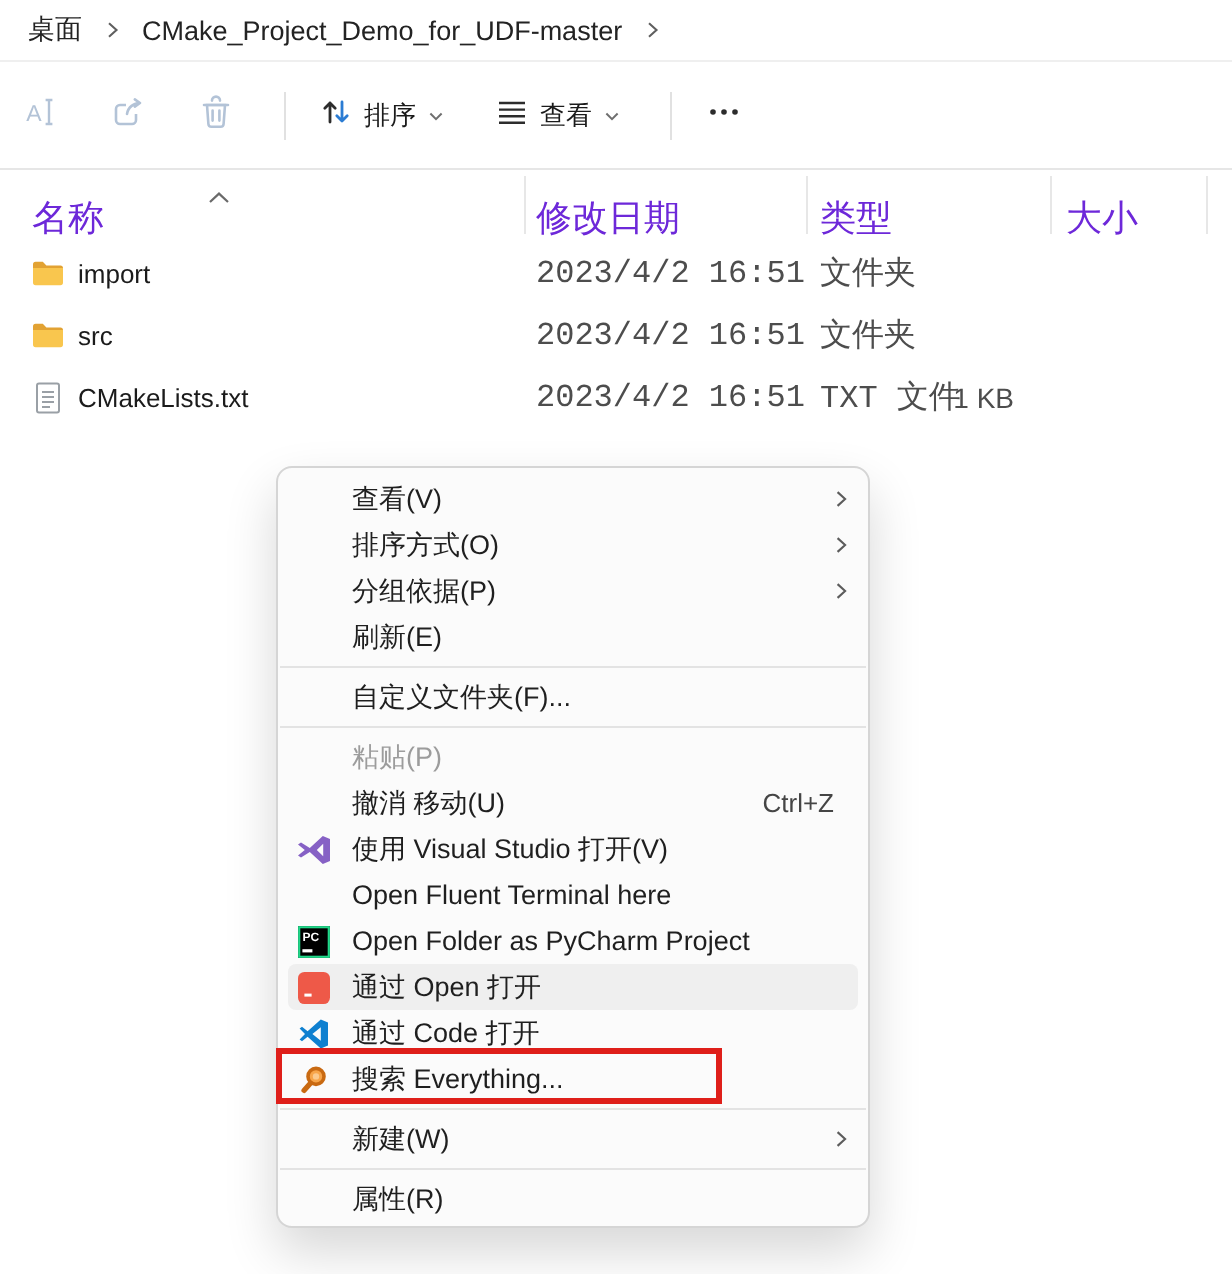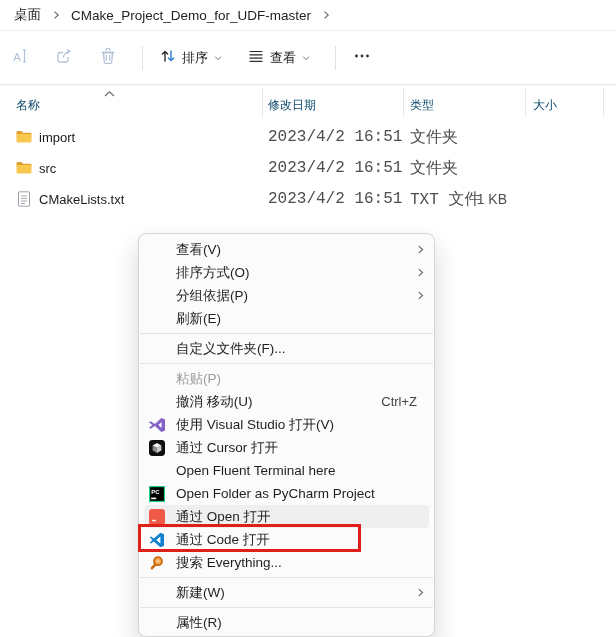--- a/index.html
+++ b/index.html
@@ -30,21 +30,21 @@
   }
   .tb-divider{width:1px;height:24px;background:#e1e1e1;margin:0 8px;}
   .tb-btn{
     display:flex;align-items:center;gap:5px;background:none;border:none;
     border-radius:4px;padding:7px 8px;margin-right:8px;
     font-size:13px;color:#1b1b1b;font-family:inherit;
   }
   .tb-btn .chev{color:#6f6f6f;display:flex;}
   .tb-more{width:36px;height:34px;display:flex;align-items:center;justify-content:center;background:none;border:none;border-radius:4px;color:#333;}
   
-  .lv-head{position:absolute;top:85px;left:0;right:16px;height:33px;font-size:12px;color:#0c4a6e;}
+  .lv-head{position:absolute;top:85px;left:0;right:16px;height:33px;font-size:18px;color:#6d28d9;}
   .col-label{position:absolute;top:12px;white-space:nowrap;cursor:default;}
   .col-name{left:16px;}
   .col-date{left:268px;}
   .col-type{left:410px;}
   .col-size{left:533px;}
   .col-caret{position:absolute;left:104px;top:1px;color:#6a6a6a;}
   .col-div{position:absolute;top:3px;height:29px;width:1px;background:#e7e7e7;}
   
   #file-rows{position:absolute;top:120px;left:0;right:0;}
   .file-row{position:absolute;left:0;width:596px;height:30px;}
@@ -261,31 +261,20 @@
     </div>
     <div class="menu-item">
       <span class="mi-icon">
         <svg viewBox="0 0 16 16">
           <path fill="#8661C5" d="M0 10.8 L3.4 8 L0 5.2 L1.5 4.3 L5.9 7 L12.4 1 L16 2.5 V13.5 L12.4 15 L5.9 9 L1.5 11.7 Z M12.6 4.9 L9.4 8 L12.6 11.1 Z"></path>
         </svg>
       </span>
       <span class="mi-label">使用 Visual Studio 打开(V)</span>
     </div>
     <div class="menu-item">
-      <span class="mi-icon">
-        <svg viewBox="0 0 16 16">
-          <rect width="16" height="16" rx="3.4" fill="#0e0e0e"></rect>
-          <path d="M8 3.1 L12.4 5.6 L8 8.1 L3.6 5.6 Z" fill="#f2f2f2"></path>
-          <path d="M12.4 5.6 V10.4 L8 12.9 V8.1 Z" fill="#c9c9c9"></path>
-          <path d="M3.6 5.6 V10.4 L8 12.9 V8.1 Z" fill="#8a8a8a"></path>
-        </svg>
-      </span>
-      <span class="mi-label">通过 Cursor 打开</span>
-    </div>
-    <div class="menu-item">
       <span class="mi-label">Open Fluent Terminal here</span>
     </div>
     <div class="menu-item">
       <span class="mi-icon">
         <svg viewBox="0 0 16 16">
           <rect width="16" height="16" fill="#000"></rect>
           <rect x="0.6" y="0.6" width="14.8" height="14.8" fill="none" stroke="#21D789" stroke-width="1.1"></rect>
           <text x="2.2" y="7.6" font-size="6" font-weight="bold" font-family="Liberation Sans,sans-serif" fill="#fff">PC</text>
           <rect x="2.2" y="11.6" width="5" height="1.6" fill="#fff"></rect>
         </svg>

